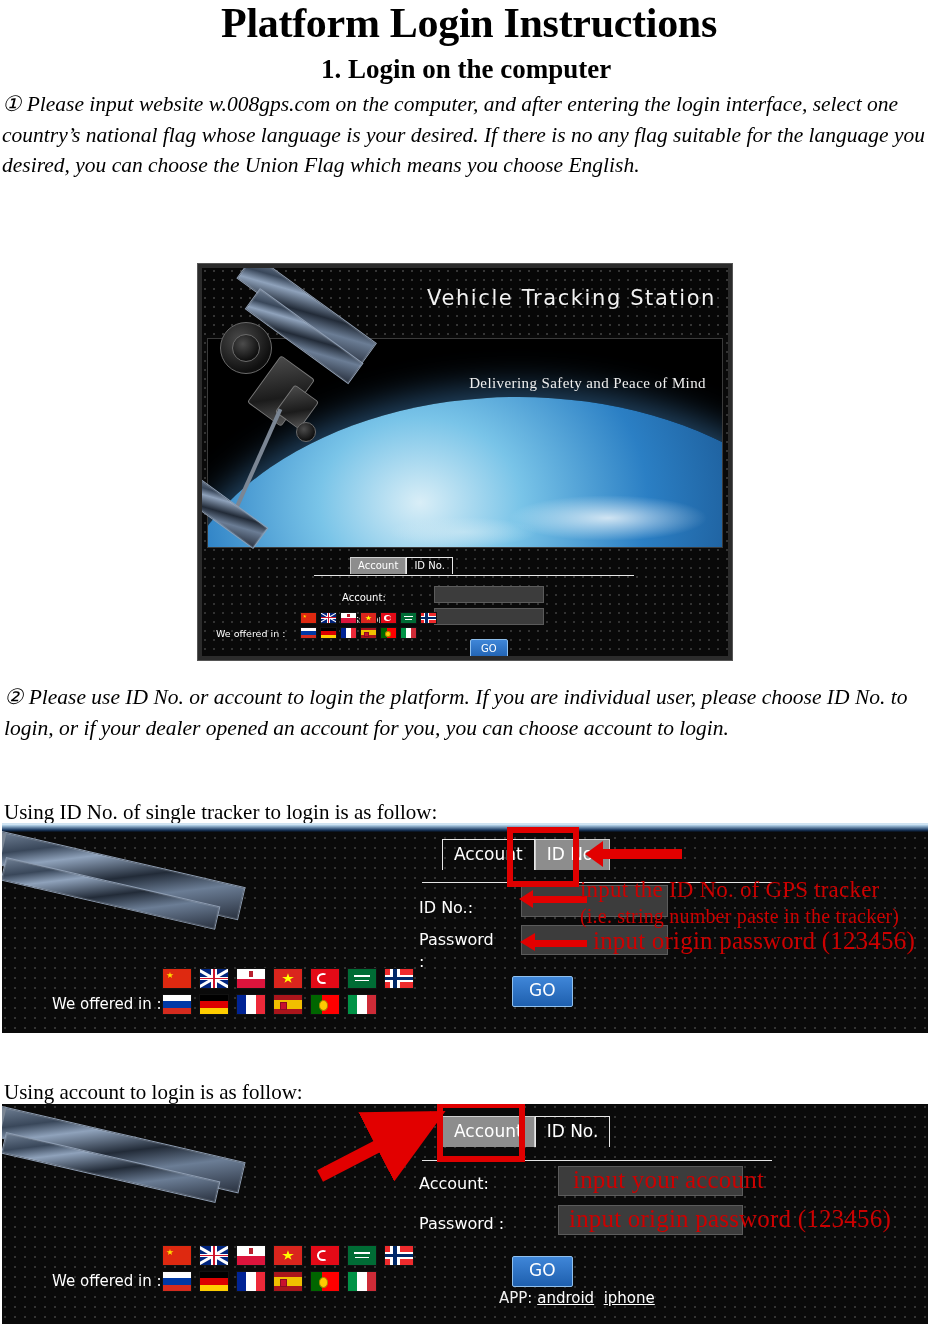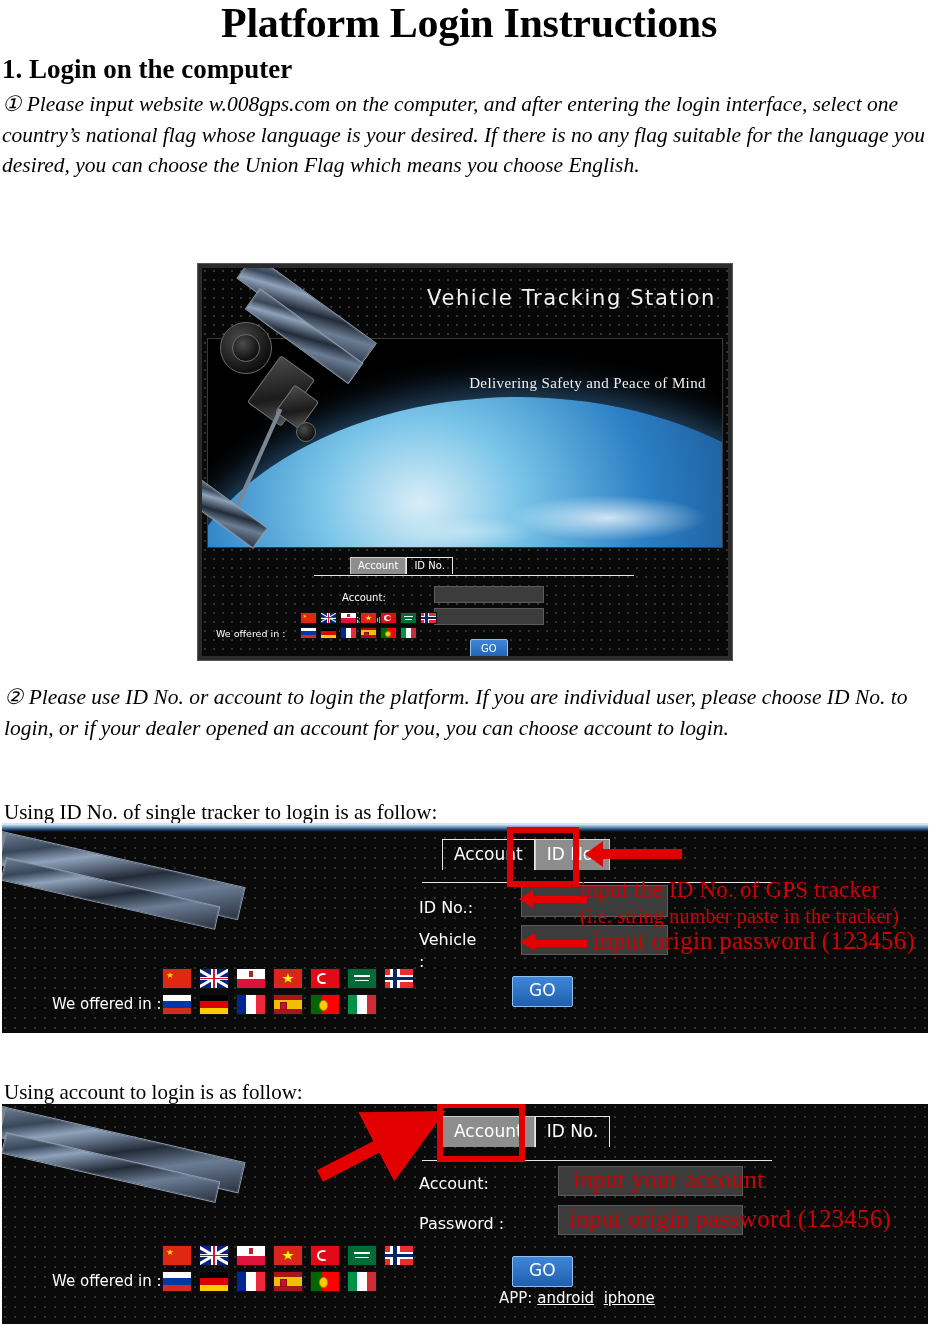--- a/index.html
+++ b/index.html
@@ -23,20 +23,21 @@
     font-size: 42px;
     line-height: 1.0;
     margin: 2px 0 0 8px;
     letter-spacing: -0.3px;
   }
   .h2 {
     font-family: "Liberation Serif", serif;
     font-weight: bold;
     font-size: 27px;
     margin: 10px 0 2px 2px;
+    text-align: center;
   }
   .para {
     font-family: "Liberation Serif", serif;
     font-style: italic;
     font-size: 21.5px;
     line-height: 1.42;
     margin: 4px 2px 0 2px;
     text-align: left;
   }
   .plain {
@@ -407,21 +408,21 @@
   </div>
 
   <div class="tabs-row" style="left:440px; top:14px;">
     <span class="tab plain-tab" style="font-size:17px; padding:4px 11px 6px 11px;">Account</span><span class="tab active-grey" style="font-size:17px; padding:4px 11px 6px 11px;">ID No.</span>
   </div>
   <div class="tab-underline" style="left:420px; top:57px; width:350px;"></div>
 
   <div class="field-label" style="left:417px; top:73px; font-size:16px;">ID No.:</div>
   <div class="field-box" style="left:519px; top:60px; width:147px; height:32px;"></div>
 
-  <div class="field-label" style="left:417px; top:105px; font-size:16px;">Vehicle</div>
+  <div class="field-label" style="left:417px; top:105px; font-size:16px;">Password</div>
   <div class="field-label" style="left:417px; top:127px; font-size:16px;">:</div>
   <div class="field-box" style="left:519px; top:100px; width:147px; height:30px;"></div>
 
   <div class="go-btn" style="left:510px; top:151px; font-size:17px; padding:5px 16px 7px 16px;">GO</div>
 
   <div class="flags-label" style="left:50px; top:170px; font-size:15px;">We offered in :</div>
   <div class="flag-grid" style="left:160px; top:143px;">
     <div class="flag-row" style="gap:7px; margin-bottom:5px;">
       <span class="flag f-cn" style="width:30px;height:21px;"></span>
       <span class="flag f-uk" style="width:30px;height:21px;">

